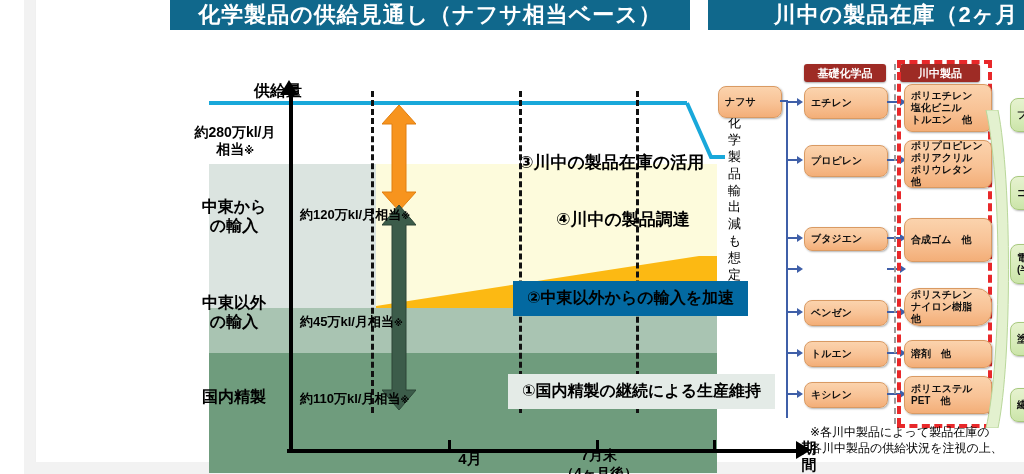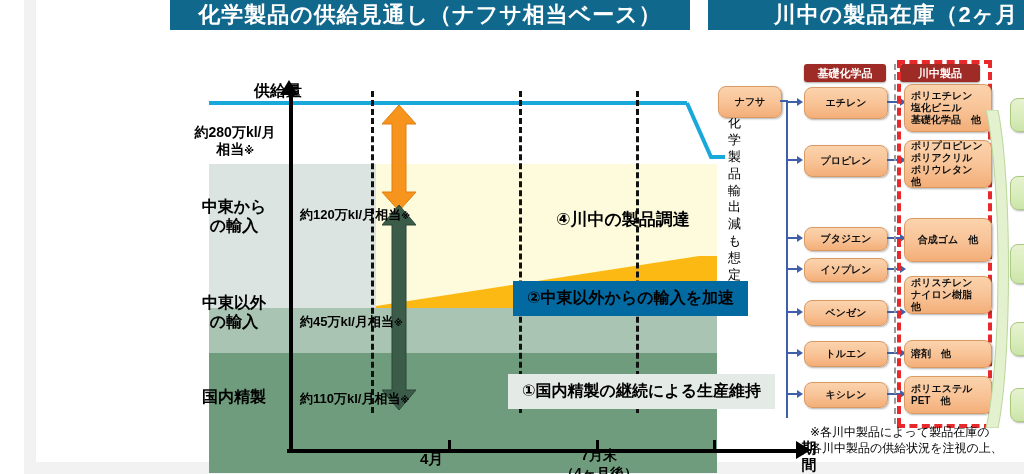--- a/index.html
+++ b/index.html
@@ -68,41 +68,41 @@
   .vallbl .sm{font-size:9px;}
 
   .callout{position:absolute;font-weight:bold;white-space:nowrap;}
   #cal3{left:415px;top:113px;font-size:17px;}
   #cal4{left:452px;top:170px;font-size:17px;}
   #cal2{left:409px;top:243px;font-size:16px;background:#0369a1;padding:7px 14px;}
   #cal1{left:404px;top:336px;font-size:16px;background:#e4ebe7;padding:7px 14px;}
 
   #note-export{position:absolute;left:624px;top:77px;font-size:13px;line-height:1.30;font-weight:normal;}
 
-  #x-apr{position:absolute;left:316px;top:412px;width:62px;text-align:left;font-size:15px;font-weight:bold;}
+  #x-apr{position:absolute;left:335px;top:412px;width:62px;text-align:center;font-size:15px;font-weight:bold;}
   #x-jul{position:absolute;left:440px;top:409px;width:110px;text-align:center;font-size:14px;font-weight:bold;line-height:1.25;}
   #x-period{position:absolute;left:694px;top:402px;width:22px;font-size:15px;font-weight:bold;line-height:1.1;text-align:center;}
 
   
   .flow{position:absolute;left:690px;top:36px;width:334px;height:438px;}
 
   .cathdr{position:absolute;color:#fff;font-size:11px;font-weight:bold;background:#9e2b25;
            border-radius:3px;display:flex;align-items:center;justify-content:center;height:18px;
            box-shadow:0 1px 2px rgba(0,0,0,.35);}
   #hdr-basic{left:90px;top:28px;width:82px;}
   #hdr-mid{left:186px;top:28px;width:80px;}
 
   .node{position:absolute;border-radius:8px;display:flex;align-items:center;
          box-shadow:1px 1px 2px rgba(0,0,0,.3);font-weight:bold;}
   .orange{background:linear-gradient(180deg,#fbd3ad 0%,#f8c295 55%,#f3ae78 100%);
           border:1px solid #d99a63;color:#111;}
   .green{background:linear-gradient(180deg,#e6f2cf 0%,#d8ecba 60%,#cbe4a9 100%);
          border:1px solid #a8c97e;color:#111;}
   .node .tx{padding:0 6px;width:100%;font-size:10px;line-height:1.22;}
-  .node.ctr .tx{text-align:center;}
+  .node.ctr .tx{}
 
   .conn{position:absolute;background:#3f5fa8;height:2px;}
   .connv{position:absolute;background:#3f5fa8;width:2px;}
   .ahead{position:absolute;width:0;height:0;border-top:4px solid transparent;
          border-bottom:4px solid transparent;border-left:6px solid #3f5fa8;}
 
   .reddash{position:absolute;border-left:4px dashed #e8282a;}
   .reddash-h{position:absolute;border-top:4px dashed #e8282a;}
   .graydash{position:absolute;border-left:2px dashed #9a9a9a;}
 
@@ -187,20 +187,21 @@
     <div class="vallbl" id="val-me">
       <span>約120万kl/月相当</span><span class="sm">※</span>
     </div>
     <div class="vallbl" id="val-nonme">
       <span>約45万kl/月相当</span><span class="sm">※</span>
     </div>
     <div class="vallbl" id="val-dom">
       <span>約110万kl/月相当</span><span class="sm">※</span>
     </div>
 
+    <div class="callout" id="cal3">③川中の製品在庫の活用</div>
     <div class="callout" id="cal4">④川中の製品調達</div>
     <div class="callout" id="cal2">②中東以外からの輸入を加速</div>
     <div class="callout" id="cal1">①国内精製の継続による生産維持</div>
 
     <div id="note-export">
       <span>化学製品</span><br>
       <span>輸出減も</span><br>
       <span>想定</span>
     </div>
 
@@ -225,23 +226,20 @@
     <div class="conn" style="left:66px;top:64px;width:8px;"></div>
 
     <div class="node orange ctr" style="left:90px;top:51px;width:82px;height:30px;">
       <span class="tx">エチレン</span>
       </div>
     <div class="node orange ctr" style="left:90px;top:109px;width:82px;height:30px;">
       <span class="tx">プロピレン</span>
       </div>
     <div class="node orange ctr" style="left:90px;top:191px;width:82px;height:22px;">
       <span class="tx">ブタジエン</span>
-      </div>
-    <div class="node orange ctr" style="left:90px;top:222px;width:82px;height:22px;">
-      <span class="tx">イソプレン</span>
       </div>
     <div class="node orange ctr" style="left:90px;top:264px;width:82px;height:24px;">
       <span class="tx">ベンゼン</span>
       </div>
     <div class="node orange ctr" style="left:90px;top:305px;width:82px;height:24px;">
       <span class="tx">トルエン</span>
       </div>
     <div class="node orange ctr" style="left:90px;top:346px;width:82px;height:24px;">
       <span class="tx">キシレン</span>
       </div>
@@ -280,34 +278,34 @@
 
     <div class="reddash" style="left:183px;top:24px;height:366px;"></div>
     <div class="reddash" style="left:274px;top:24px;height:366px;"></div>
     <div class="reddash-h" style="left:183px;top:24px;width:95px;"></div>
     <div class="reddash-h" style="left:183px;top:388px;width:95px;"></div>
 
     <div class="node orange" style="left:190px;top:48px;width:86px;height:46px;">
       <span class="tx">
         <span>ポリエチレン</span><br>
         <span>塩化ビニル</span><br>
-        <span>基礎化学品　他</span>
+        <span>トルエン　他</span>
       </span>
     </div>
     <div class="node orange" style="left:190px;top:104px;width:86px;height:46px;">
       <span class="tx">
         <span>ポリプロピレン</span><br>
         <span>ポリアクリル</span><br>
         <span>ポリウレタン　他</span>
       </span>
     </div>
     <div class="node orange ctr" style="left:190px;top:182px;width:86px;height:42px;">
       <span class="tx">合成ゴム　他</span>
     </div>
-    <div class="node orange" style="left:190px;top:240px;width:86px;height:36px;">
+    <div class="node orange" style="left:190px;top:252px;width:86px;height:36px;border-radius:15px;">
       <span class="tx">
         <span>ポリスチレン</span><br>
         <span>ナイロン樹脂　他</span>
       </span>
     </div>
     <div class="node orange" style="left:190px;top:304px;width:86px;height:26px;">
       <span class="tx">溶剤　他</span>
     </div>
     <div class="node orange" style="left:190px;top:340px;width:86px;height:36px;">
       <span class="tx">

